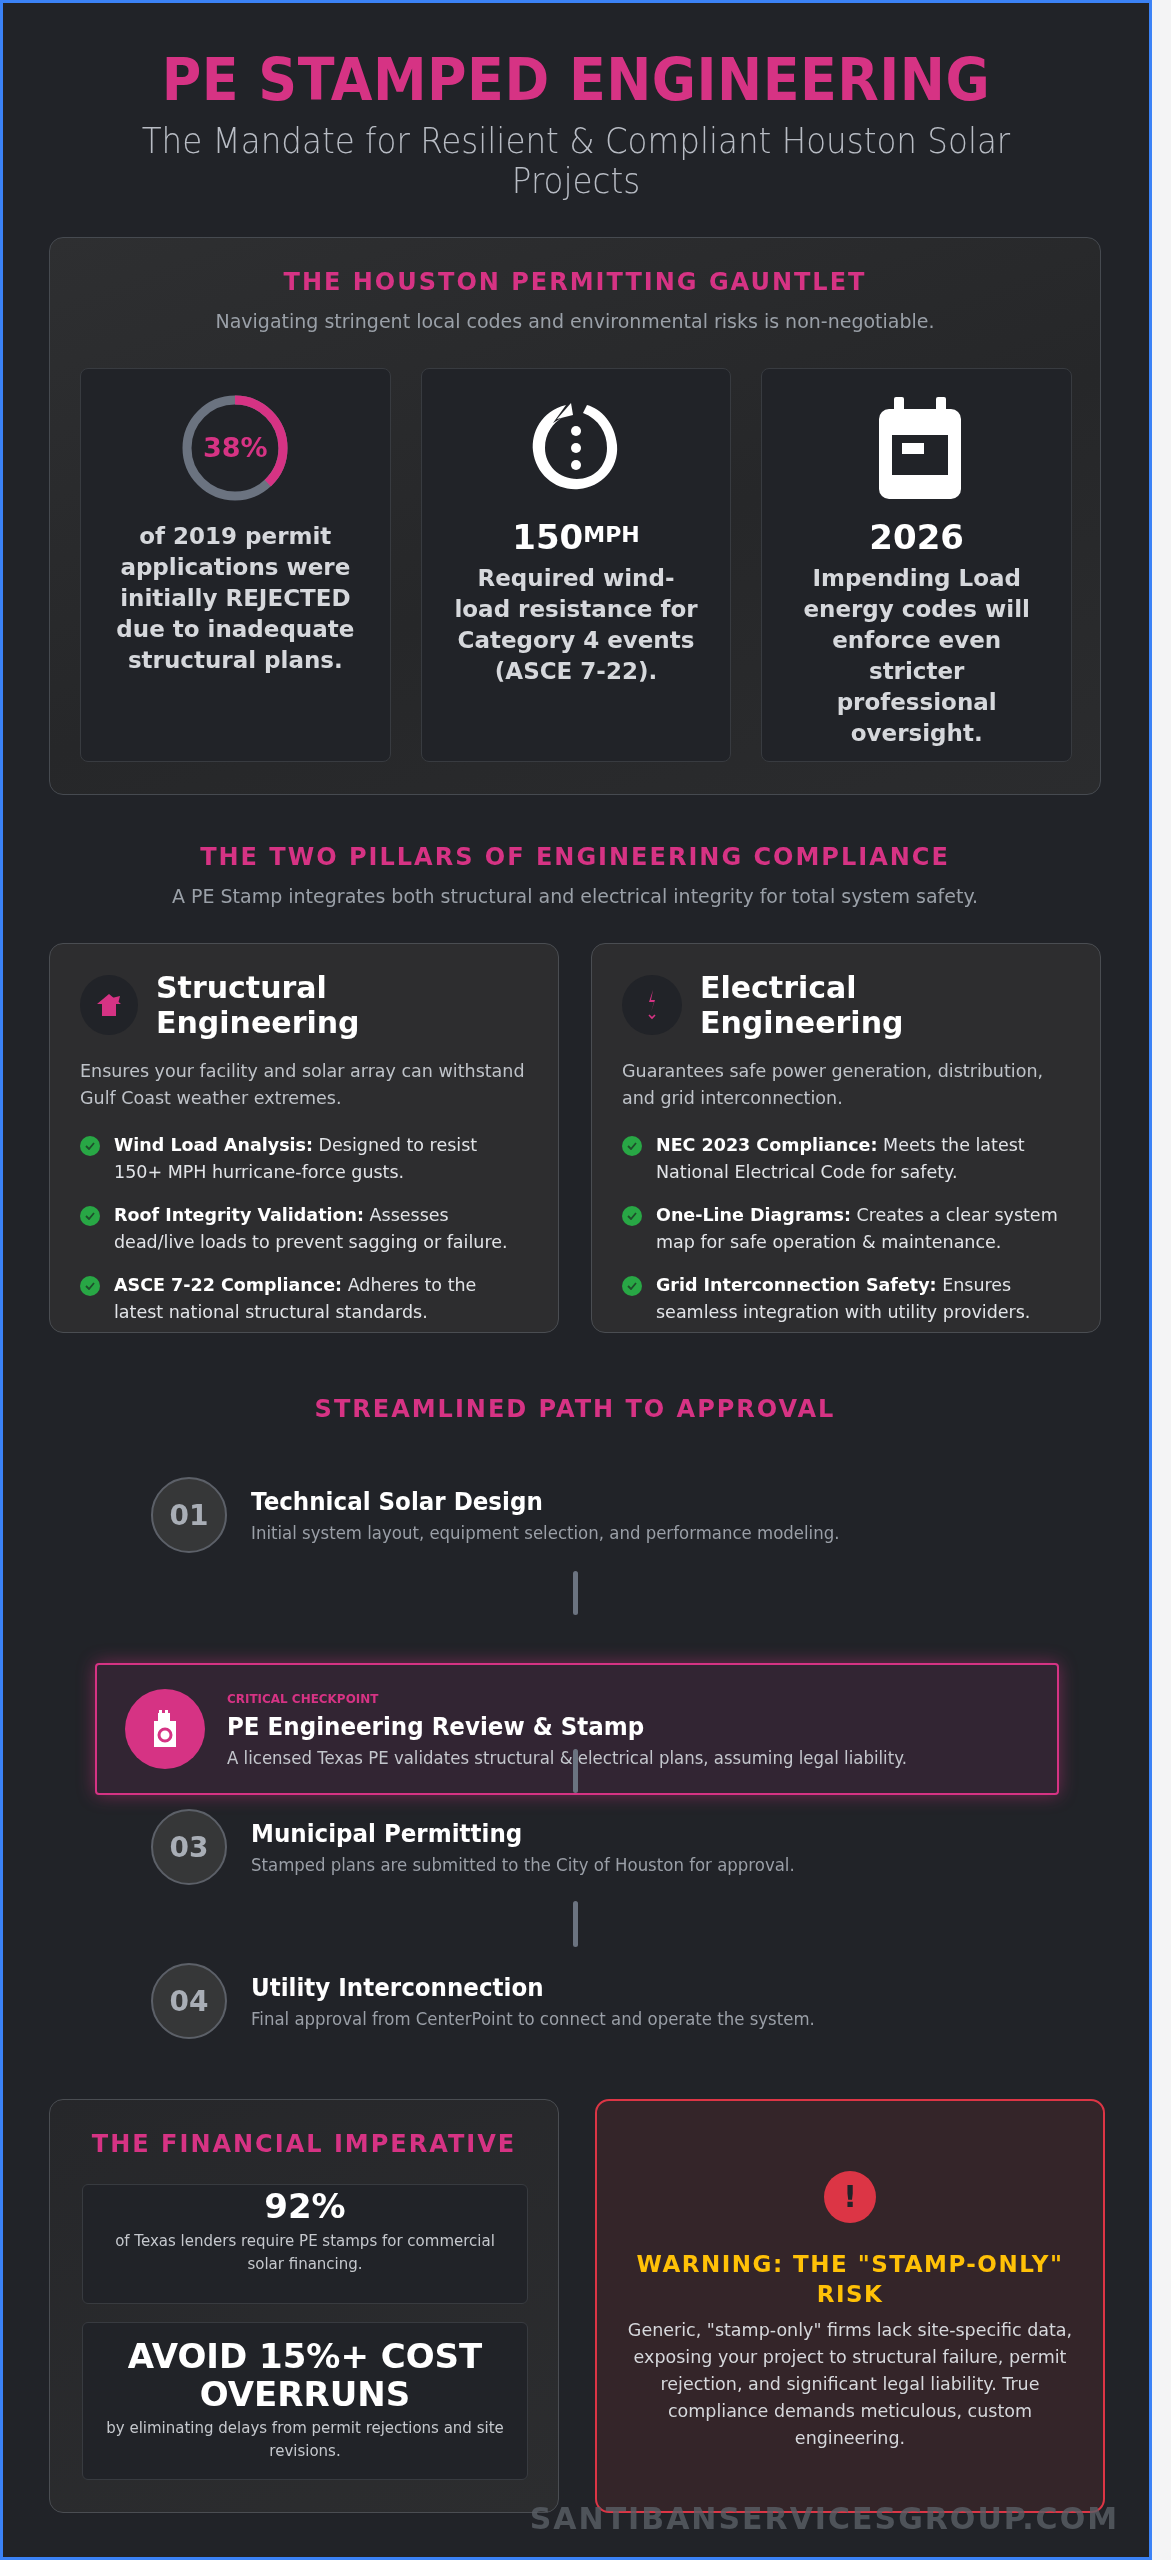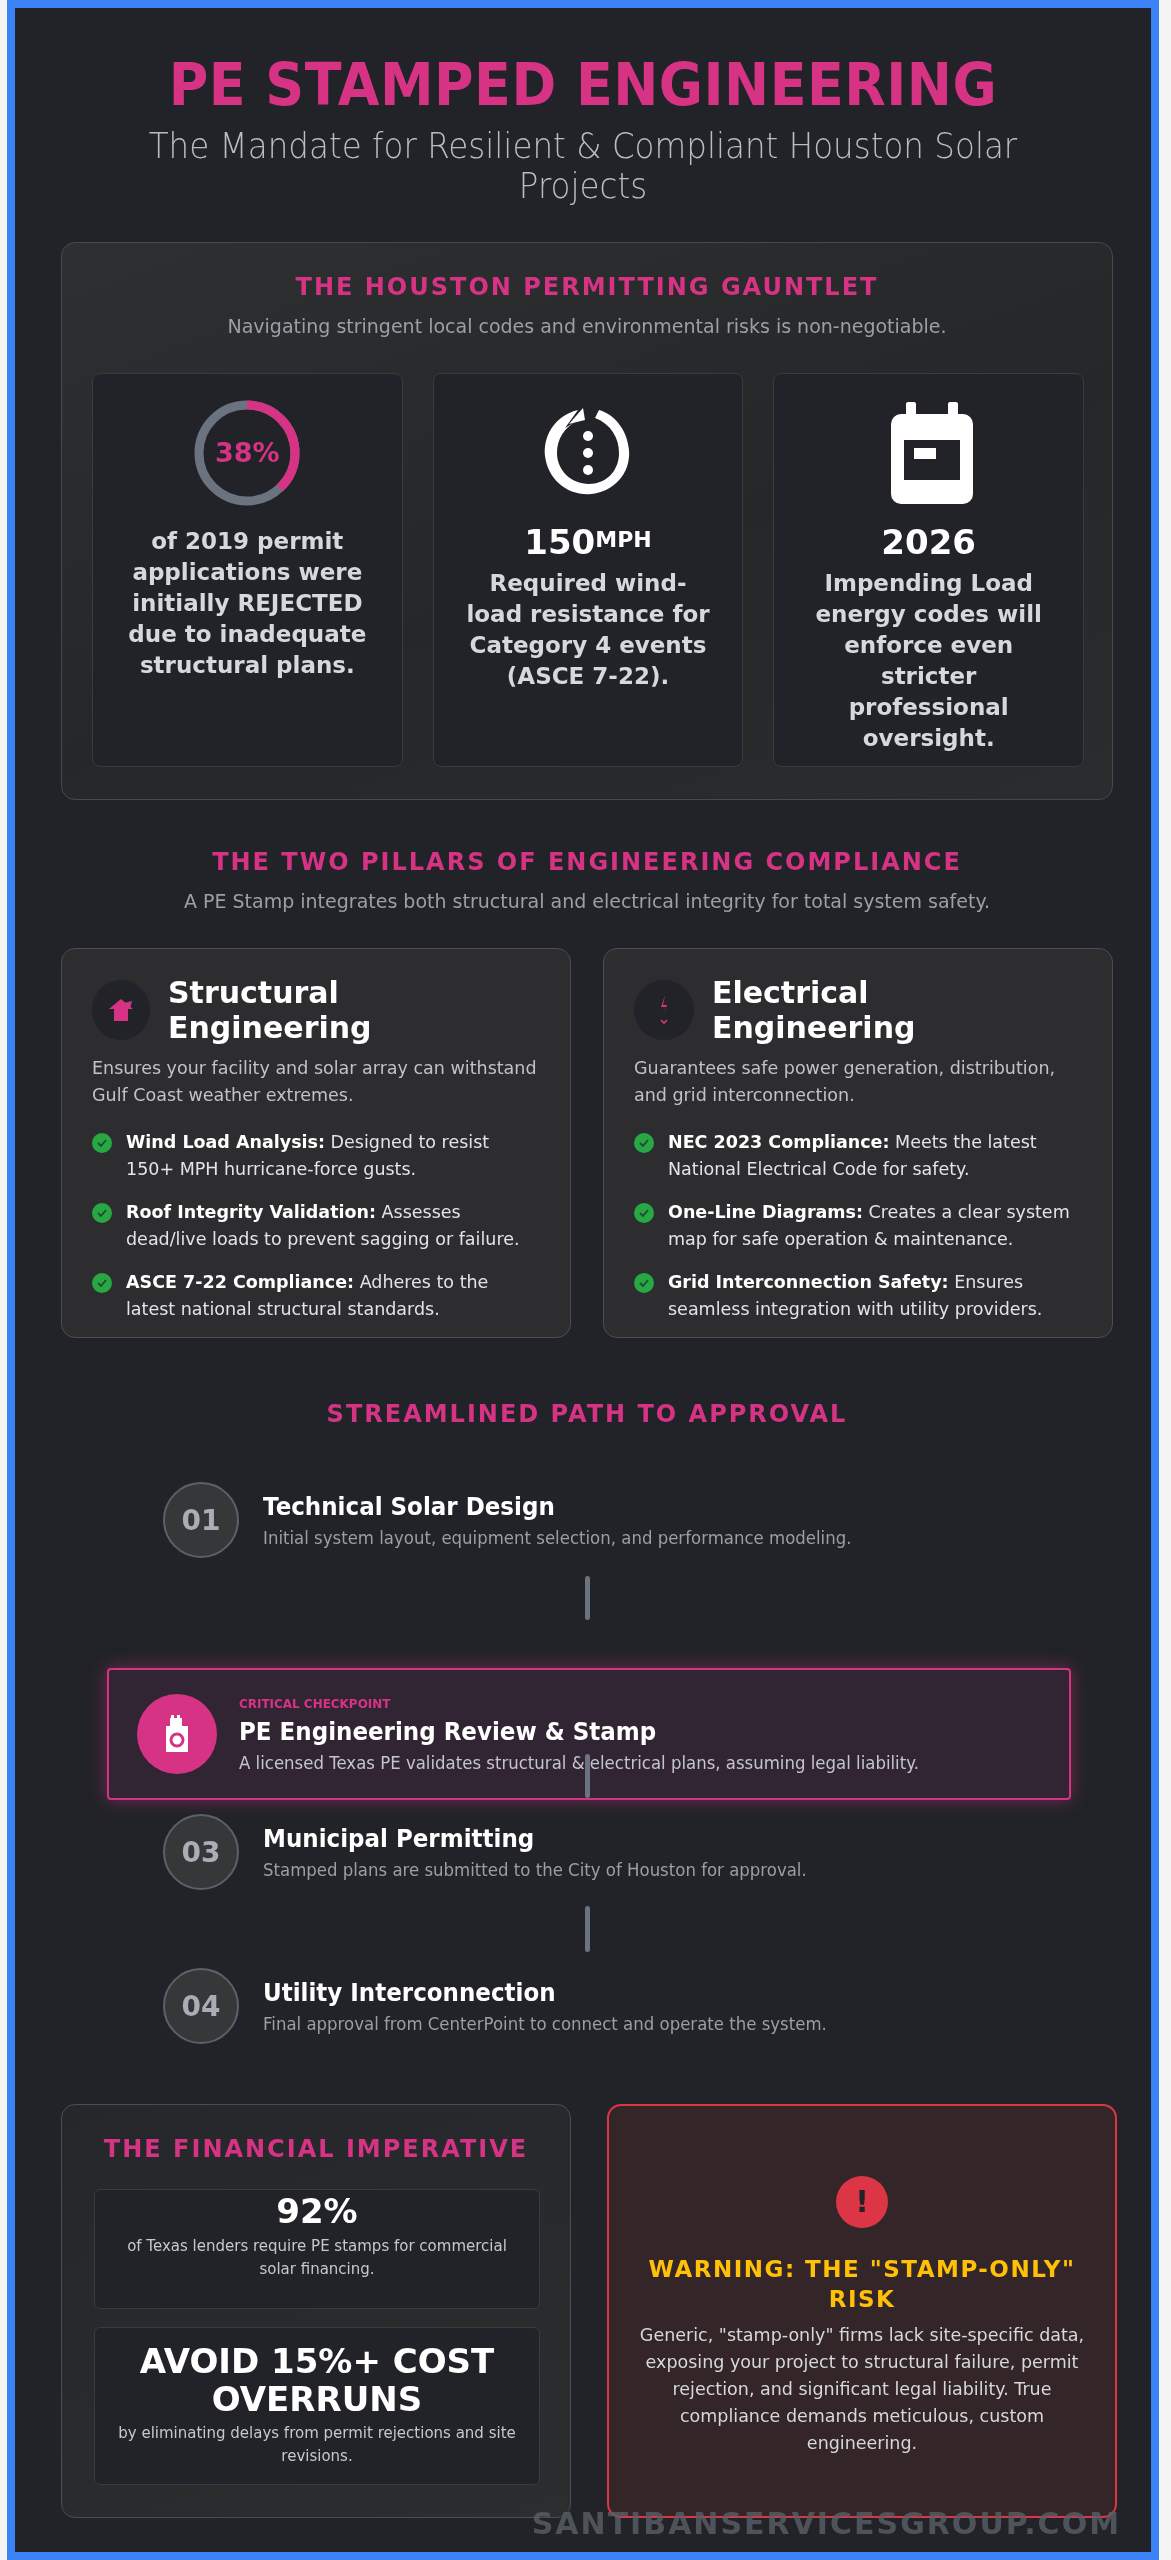--- a/index.html
+++ b/index.html
@@ -1,20 +1,20 @@
 <!DOCTYPE html>
 <html><head>
 <meta charset="utf-8">
 <style>
   * { box-sizing: border-box; margin: 0; padding: 0; }
   html, body { width: 1171px; height: 2560px; background: #f4f4f5; overflow: hidden; }
   body { font-family: "DejaVu Sans", sans-serif; }
   .frame {
-    position: absolute; left: 7px; top: 0; width: 1152px; height: 2560px;
-    background: #212328; border: 8px solid #3b82f6; overflow: hidden;
+    position: absolute; left: 0; top: 0; width: 1152px; height: 2560px;
+    background: #212328; border: 3px solid #3b82f6; overflow: hidden;
   }
   .hero { text-align: center; padding-top: 42px; }
   .hero-title { font-family: "DejaVu Sans", sans-serif; font-weight: bold; color: #d63384; font-size: 58px; letter-spacing: 0.5px; transform: scaleX(0.93); line-height: 70px; }
   .hero-sub { color: #b8bcc4; font-size: 35px; font-weight: 300; line-height: 40px; width: 980px; margin: 6px auto 0; font-family: "DejaVu Sans", sans-serif; transform: scaleX(0.93); }
 
   .gauntlet {
     position: absolute; left: 46px; top: 234px; width: 1052px; height: 558px;
     border: 1px solid #464a50; border-radius: 14px;
     background: linear-gradient(160deg, #2e2f31 0%, #262729 55%, #2b2c2e 100%);
   }
@@ -28,21 +28,21 @@
   .stat-big sup { font-size: 22px; vertical-align: top; position: relative; top: -2px; }
   .stat-desc { color: #d6d8dc; font-weight: bold; font-size: 23px; line-height: 31px; padding: 0 30px; margin-top: 6px; }
   .ring-label { position: absolute; left: 0; top: 0; width: 110px; height: 110px; line-height: 110px; text-align: center; color: #d63384; font-weight: bold; font-size: 27px; }
 
   .pillars-head { position: absolute; left: 0; top: 840px; width: 1144px; }
   .pillars { position: absolute; left: 46px; top: 940px; width: 1052px; height: 390px; display: flex; gap: 32px; }
   .pillar { flex: 1; background: #2d2d2f; border: 1px solid #4a4d52; border-radius: 14px; padding: 30px 30px 0 30px; }
   .pillar-head { display: flex; align-items: center; gap: 18px; height: 62px; }
   .pillar-icon { width: 60px; height: 60px; border-radius: 50%; background: #212328; display: flex; align-items: center; justify-content: center; }
   .pillar-title { color: #ffffff; font-weight: bold; font-size: 30px; }
-  .pillar-desc { color: #bfc3c9; font-size: 17.5px; line-height: 27px; margin-top: 14px; }
+  .pillar-desc { color: #bfc3c9; font-size: 17.5px; line-height: 27px; margin-top: 22px; }
   .check-list { list-style: none; margin-top: 20px; }
   .check-item { display: flex; gap: 14px; margin-bottom: 16px; font-size: 17.5px; line-height: 27px; color: #e2e4e8; }
   .check-icon { flex: 0 0 20px; width: 20px; height: 20px; border-radius: 50%; background: #28a745; margin-top: 4px; display: flex; align-items: center; justify-content: center; }
   .check-item b { color: #ffffff; }
 
   .path-title { position: absolute; left: 0; top: 1392px; width: 1144px; }
   .step { position: absolute; left: 148px; display: flex; align-items: center; }
   .step-num { width: 76px; height: 76px; border-radius: 50%; background: #363738; border: 2px solid #5c6068; color: #a9aeb6; font-weight: bold; font-size: 28px; display: flex; align-items: center; justify-content: center; }
   .step-text { margin-left: 24px; }
   .step-title { color: #ffffff; font-weight: bold; font-size: 25px; transform-origin: left; transform: scaleX(0.92); }

